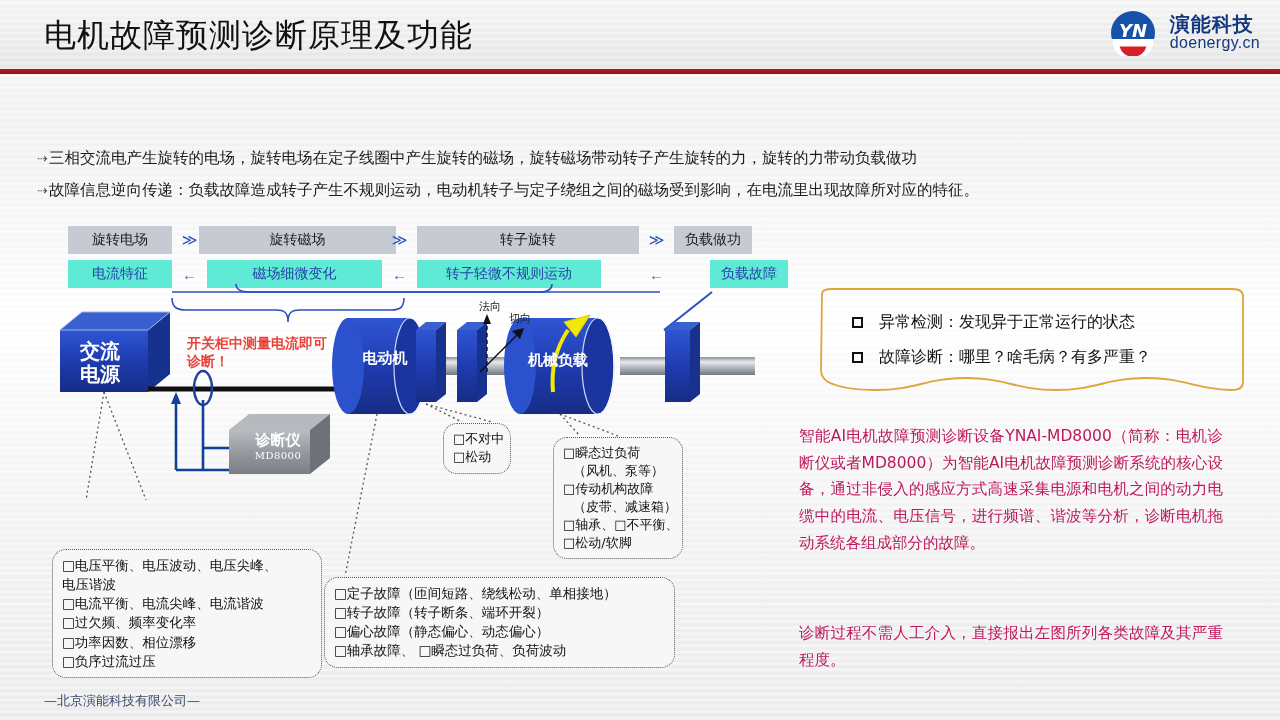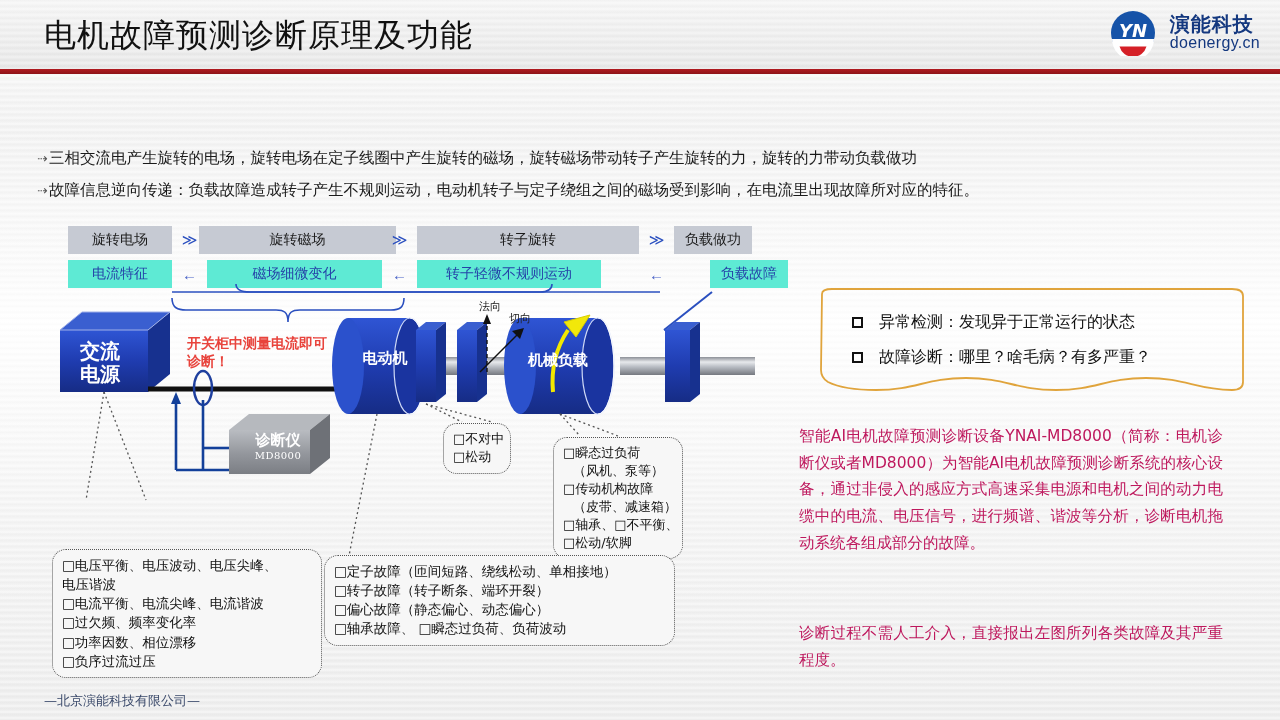--- a/index.html
+++ b/index.html
@@ -80,21 +80,21 @@
   
   .callout {
     position:absolute; background:#f7f7f7; border:1.6px dotted #555; border-radius:14px;
     padding:6px 9px; font-size:13.5px; line-height:1.42; color:#111;
     font-family:"DejaVu Sans","Liberation Sans",sans-serif;
   }
   .callout .li { white-space:nowrap; }
   #co-misalign { left:443px; top:423px; width:68px; font-size:13px; }
   #co-equip    { left:553px; top:437px; width:130px; font-size:13px; line-height:1.38; }
   #co-power    { left:52px;  top:503px; width:270px;margin-top:46px; }
-  #co-motorf   { left:324px; top:555px; width:351px; }
+  #co-motorf   { left:324px; top:577px; width:351px; }
 
   
   #wavy { position:absolute; left:816px; top:286px; width:432px; height:108px; }
   #wavy-inner { position:absolute; left:0; top:0; width:432px; height:108px;
      display:flex; flex-direction:column; justify-content:center; gap:14px; padding-left:36px; }
   .wline { display:flex; align-items:center; gap:16px; font-size:16px; color:#111;
      font-family:"DejaVu Sans","Liberation Sans",sans-serif; white-space:nowrap; }
   .wsq { width:11px; height:11px; border:2.5px solid #111; flex:none; }
 
   

